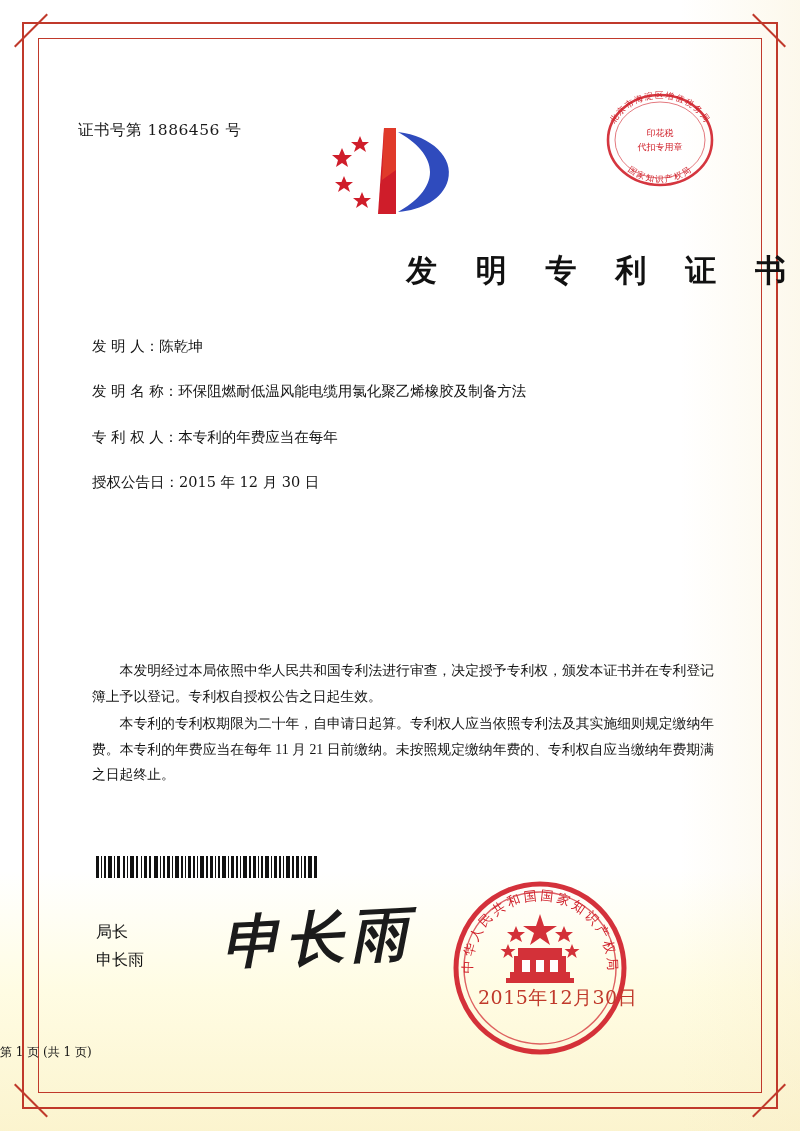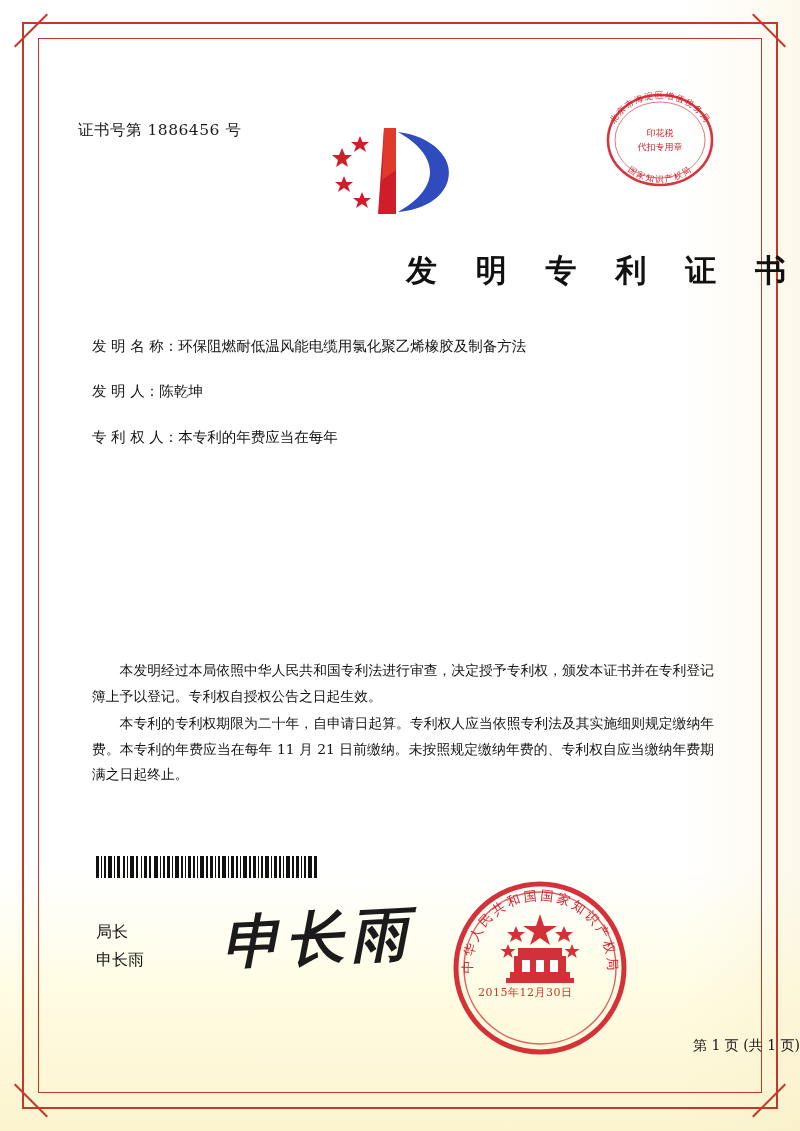--- a/index.html
+++ b/index.html
@@ -108,20 +108,21 @@
   }
 
   .body-text {
     position: absolute;
     left: 92px; top: 658px;
     width: 622px;
     font-size: 13.8px;
     line-height: 1.85;
     color: #141414;
     text-align: justify;
+    font-family: Liberation Serif, serif;
   }
   .body-text p {
     margin: 0 0 2px 0;
     text-indent: 2em;
   }
 
   
   .barcode {
     position: absolute;
     left: 96px; top: 856px;
@@ -149,38 +150,38 @@
 
   
   .seal-big {
     position: absolute;
     left: 452px; top: 880px;
     width: 176px; height: 176px;
   }
   .seal-date {
     position: absolute;
     left: 478px; top: 985px;
-    font-size: 11px;
+    font-size: 19px;
     color: #c0392b;
     letter-spacing: 0.5px;
     font-family: "DejaVu Serif", "Liberation Serif", serif;
   }
 
   
   .seal-small {
     position: absolute;
     left: 600px; top: 88px;
     width: 120px; height: 104px;
   }
 
   .footer {
     position: absolute;
-    left: 0; right: 0; bottom: 76px;
-    text-align: right;
-    font-size: 14px;
+    left: 0; right: 0; bottom: 70px;
+    text-align: left;
+    font-size: 12px;
     color: #141414;
   }
 </style>
 </head>
 <body>
 
 <div class="page">
 
   <div class="paper-tint"></div>
   <div class="paper-tint-right"></div>
@@ -208,27 +209,30 @@
         <polygon points="24,56 26.5,62 33,62 28,66 30,72 24,68 18,72 20,66 15,62 21.5,62"></polygon>
         <polygon points="42,72 44.5,78 51,78 46,82 48,88 42,84 36,88 38,82 33,78 39.5,78"></polygon>
       </g>
     </svg>
   </div>
 
   <div class="title">发 明 专 利 证 书</div>
 
   <div class="fields">
     <div class="field">
+      <span class="lbl">发 明 人：</span><span class="val">陈乾坤</span>
+    </div>
+    <div class="field">
       <span class="lbl">发 明 名 称：</span><span class="val">环保阻燃耐低温风能电缆用氯化聚乙烯橡胶及制备方法</span>
     </div>
     <div class="field">
-      <span class="lbl">发 明 人：</span><span class="val">陈乾坤</span>
+      <span class="lbl">专 利 权 人：</span><span class="val">本专利的年费应当在每年</span>
     </div>
     <div class="field">
-      <span class="lbl">专 利 权 人：</span><span class="val">本专利的年费应当在每年</span>
+      <span class="lbl">授权公告日：</span><span class="val">2015 年 12 月 30 日</span>
     </div>
   </div>
 
   <div class="body-text">
     <p>本发明经过本局依照中华人民共和国专利法进行审查，决定授予专利权，颁发本证书并在专利登记簿上予以登记。专利权自授权公告之日起生效。</p>
     <p>本专利的专利权期限为二十年，自申请日起算。专利权人应当依照专利法及其实施细则规定缴纳年费。本专利的年费应当在每年 11 月 21 日前缴纳。未按照规定缴纳年费的、专利权自应当缴纳年费期满之日起终止。</p>
   </div>
 
   <div class="barcode">
     <svg viewBox="0 0 222 22" width="222" height="22">

